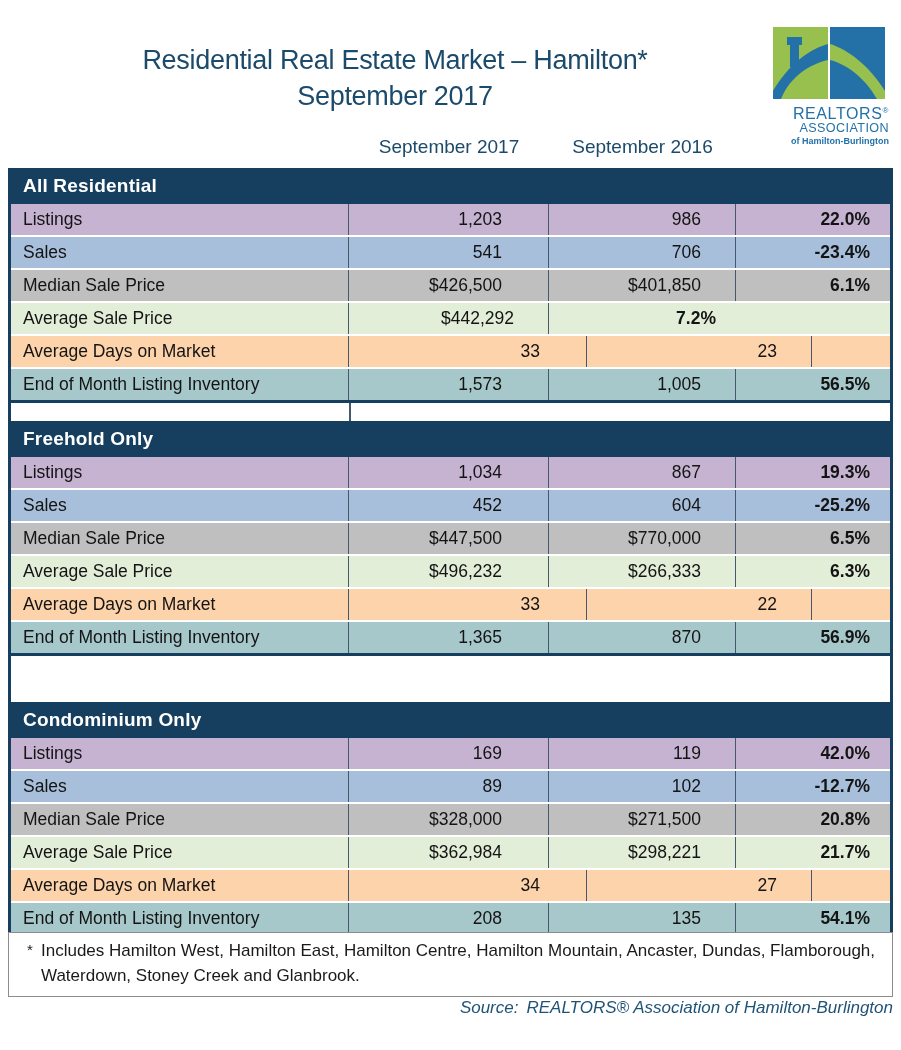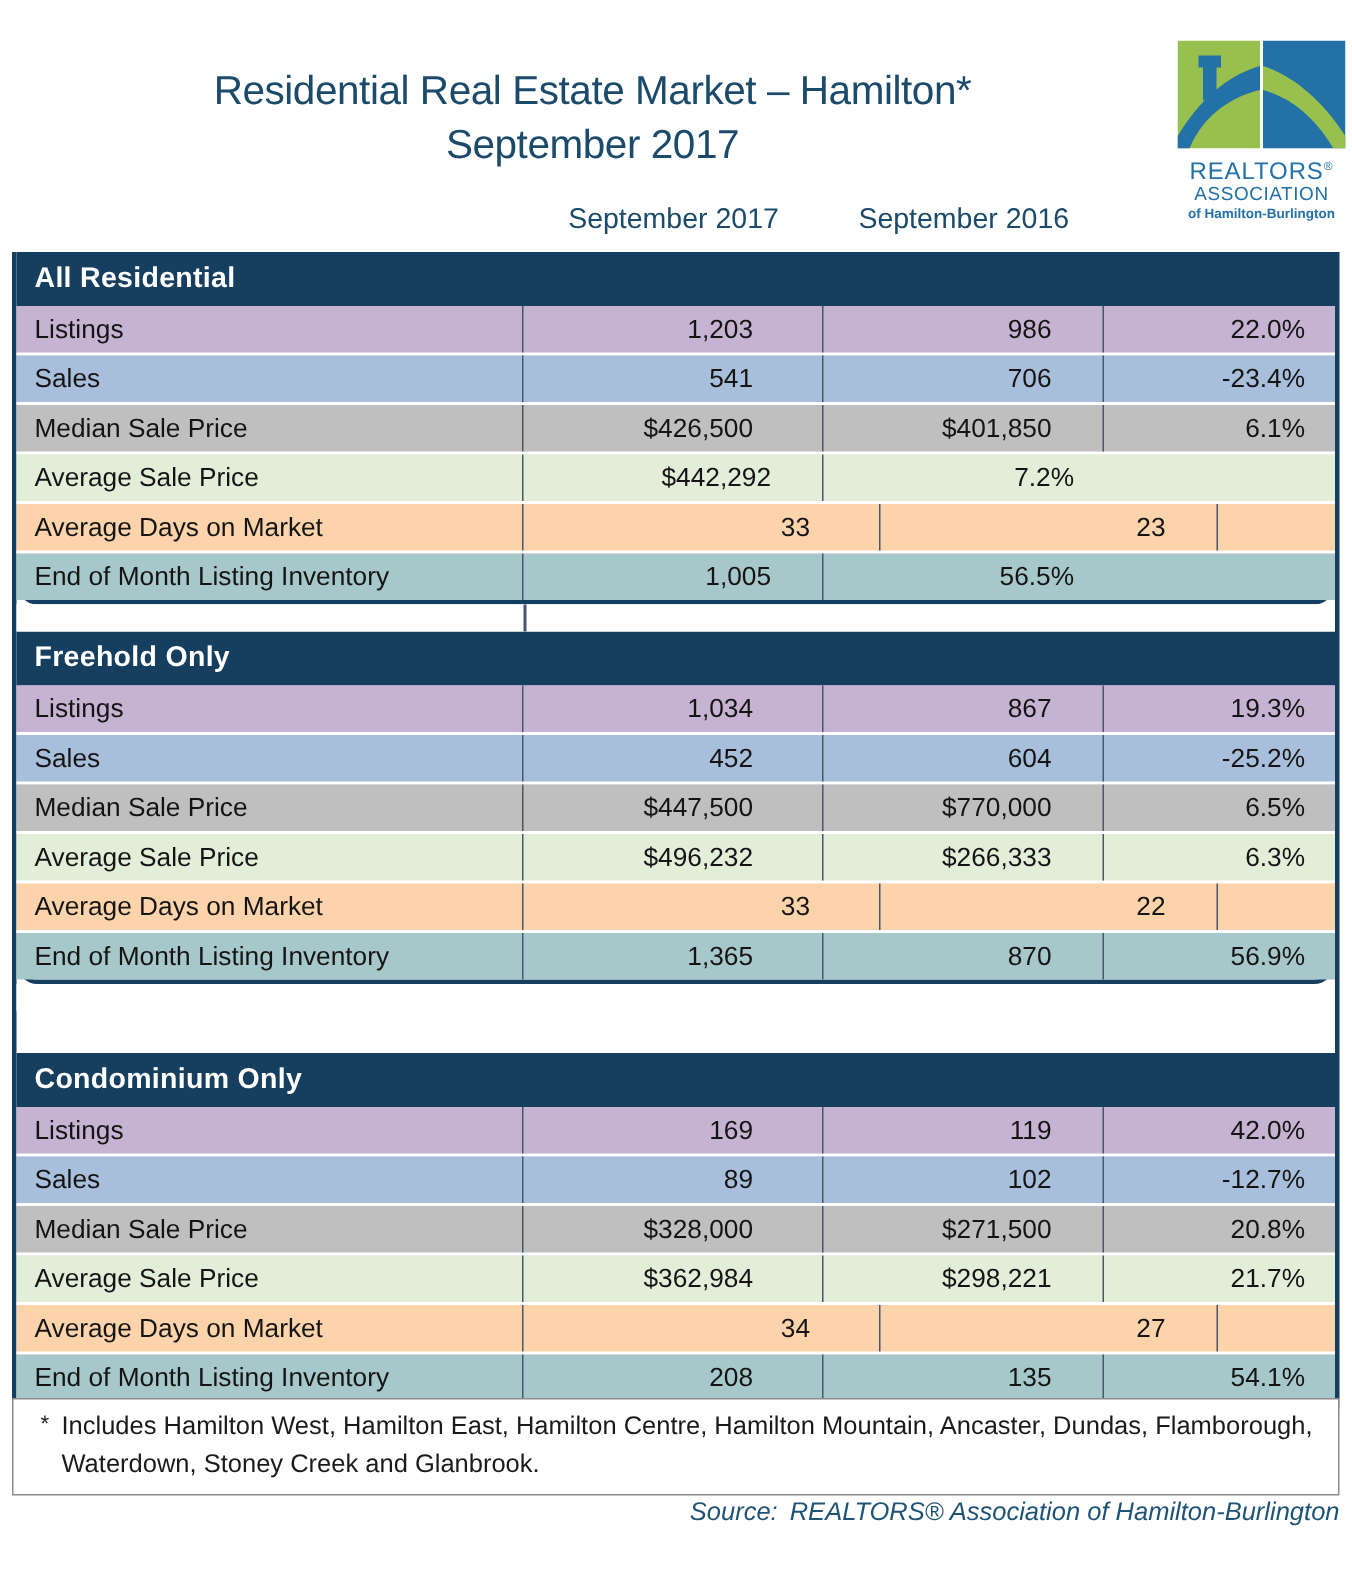--- a/index.html
+++ b/index.html
@@ -10,48 +10,48 @@
     --source_text:#1F5376; --footnote_border:#8C8C8C;
   }
   *{box-sizing:border-box; margin:0; padding:0;}
   html,body{background:#fff;}
   body{width:901px; height:1050px; font-family:"Liberation Sans",sans-serif; position:relative; overflow:hidden;}
   .page{position:relative; width:901px; height:1050px;}
 
   
   .titles{position:absolute; left:0; top:42px; width:790px; text-align:center;
           color:var(--title_text); font-size:27px; line-height:36px; font-weight:400; letter-spacing:-0.3px;}
-  .logo{position:absolute; right:0; top:27px; width:120px; text-align:center; color:var(--logo_blue);}
+  .logo{position:absolute; right:12px; top:27px; width:120px; text-align:right; color:var(--logo_blue);}
   .logo svg{display:block; margin:0 auto;}
   .logo-name{font-size:16px; letter-spacing:0.6px; line-height:17px; margin-top:3px;}
   .logo-name sup{font-size:8px;}
   .logo-assoc{font-size:12.6px; letter-spacing:0.4px; line-height:13px;}
   .logo-sub{font-size:9px; font-weight:bold; line-height:12px;}
 
   .colheads{position:absolute; top:131px; left:8px; width:885px; display:grid;
             grid-template-columns:341px 200px 187px 157px; color:var(--title_text);
             font-size:19px; line-height:32px;}
   .colheads div{text-align:center;}
 
   
   .table-wrap{position:absolute; top:168px; left:8px; width:885px;
               border-left:3px solid var(--navy); border-right:3px solid var(--navy);}
-  .section{border-bottom:3px solid var(--navy);border-radius:14px;}
+  .section{border-bottom:3px solid var(--navy);}
   .section.last{border-bottom:5px solid var(--navy);margin-top:28px;}
   .section-header{height:36px; background:var(--navy); color:#fff; font-weight:bold;
                   font-size:19px; line-height:36px; padding-left:12px; letter-spacing:0.2px;}
   .row{display:grid; grid-template-columns:338px 200px 187px 154px; height:33px;
        border-bottom:2px solid #fff; font-size:17.5px; color:#141414; line-height:31px;}
   .row:last-child{border-bottom:none; height:31px;}
   .cell{height:100%;}
   .cell.label{padding-left:12px; border-right:1.5px solid var(--divider);}
   .cell.num{text-align:right; border-right:1.5px solid var(--divider);}
   .cell.v17{padding-right:46px;}
   .cell.v16{padding-right:34px;}
-  .cell.chg{padding-right:20px; border-right:none;}
+  .cell.chg{padding-right:20px; border-right:none;font-weight:bold;}
   .r0{background:var(--row0);} .r1{background:var(--row1);} .r2{background:var(--row2);}
   .r3{background:var(--row3);} .r4{background:var(--row4);gap:38px;} .r5{background:var(--row5);}
   .gap{height:18px; background:#fff; position:relative;}
   .gap-divider{position:absolute; left:338px; top:0; width:1.5px; height:100%; background:var(--divider);}
 
   
   .footnote{position:absolute; top:932px; left:8px; width:885px;
             border:1px solid var(--footnote_border); background:#fff;
             padding:6px 14px 8px 10px; display:flex; font-size:17px; line-height:1.45; color:#1A1A1A;}
   .footnote .marker{width:22px; flex:0 0 22px; font-size:15px; padding-top:0px; text-align:center;}
@@ -118,20 +118,21 @@
         <div class="cell num chg">7.2%</div>
       </div>
       <div class="row r4">
         <div class="cell label">Average Days on Market</div>
         <div class="cell num v17">33</div>
         <div class="cell num v16">23</div>
         <div class="cell num chg">43.5%</div>
       </div>
       <div class="row r5">
         <div class="cell label">End of Month Listing Inventory</div>
+        <div class="cell num v17">1,573</div>
         <div class="cell num v16">1,005</div>
         <div class="cell num chg">56.5%</div>
       </div>
     </div>
 
     <div class="gap">
         <div class="gap-divider"></div>
       </div>
 
     <div class="section">

